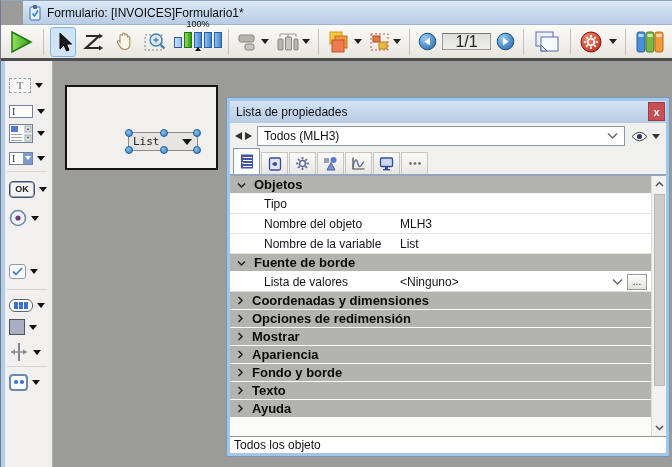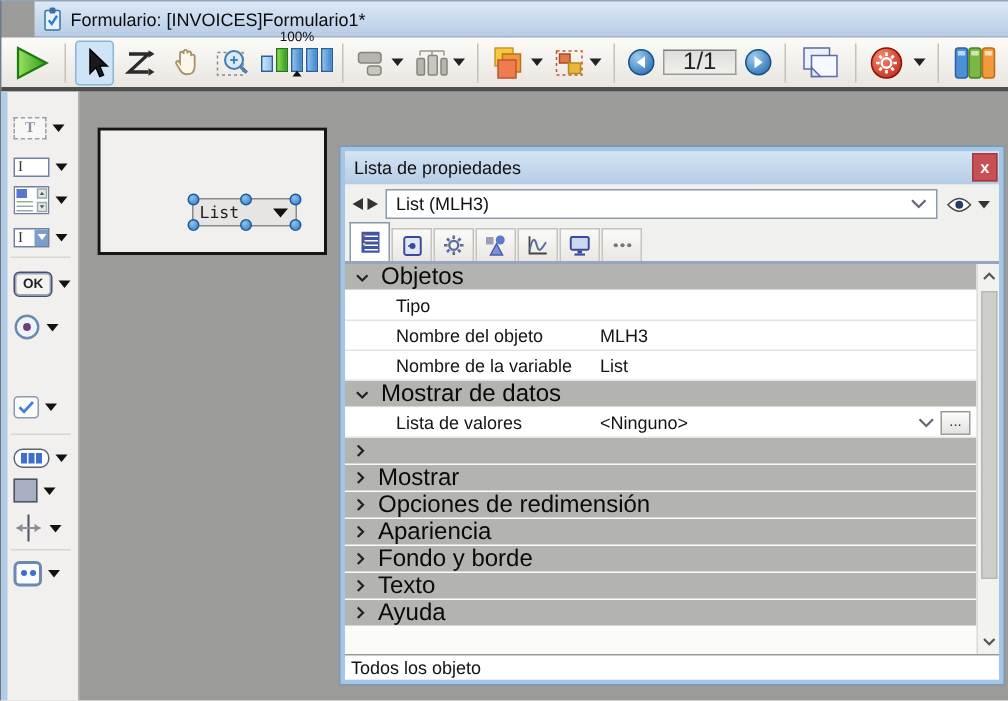--- a/index.html
+++ b/index.html
@@ -66,21 +66,21 @@
   .p-select { flex:1; height:20px; background:#fff; border:1px solid #8a9aaa; display:flex; align-items:center; padding:0 6px; font-size:12px; color:#111; }
   .p-select .chev { margin-left:auto; }
   .eye-btn { display:flex; align-items:center; gap:2px; padding:1px 2px; }
   .p-tabs { height:27px; flex:0 0 27px; display:flex; align-items:flex-end; padding-left:3px; background:#f0f0ee; border-bottom:2px solid #95a5bd; gap:1px; }
   .p-tab { width:27px; height:22px; background:linear-gradient(#fafaf8,#e9e7e2); border:1px solid #c6c4be; border-bottom:none; display:flex; align-items:center; justify-content:center; }
   .p-tab.selected { height:26px; background:#fff; border-color:#8898aa; }
 
   .p-rows { flex:1; position:relative; background:#fbfbfa; overflow:hidden; }
   .rows-inner { position:absolute; left:0; top:0; right:15px; }
   .sec-header { height:18px; background:#b3b3af; border-bottom:1px solid #fbfbfa; display:flex; align-items:center; gap:8px; padding-left:7px; }
-  .sec-label { font-weight:normal; font-size:16px; color:#0a0a0a; }
+  .sec-label { font-weight:bold; font-size:13px; color:#0a0a0a; }
   .prop-row { height:20px; background:#fff; border-bottom:1px solid #e3e3df; display:flex; align-items:center; }
   .prop-label { flex:0 0 170px; padding-left:34px; color:#141414; }
   .prop-value { flex:1; display:flex; align-items:center; color:#141414; padding-right:4px; }
   .prop-value-text { flex:1; }
   .val-chev { display:flex; align-items:center; margin-right:4px; }
   .ellipsis-btn { width:20px; height:16px; background:linear-gradient(#fdfdfd,#e2e2df); border:1px solid #9a9a98; font-size:10px; line-height:8px; text-align:center; color:#333; display:flex; align-items:center; justify-content:center; }
 
   .p-scroll { position:absolute; right:0; top:0; bottom:0; width:15px; background:#f2f2f0; border-left:1px solid #dcdcd8; }
   .scroll-btn { position:absolute; left:0; width:15px; height:16px; display:flex; align-items:center; justify-content:center; }
   .scroll-thumb { position:absolute; left:2px; width:11px; top:18px; height:192px; background:#cdcdca; border:1px solid #b8b8b4; }
@@ -364,21 +364,21 @@
         <div class="p-selector">
           <span class="nav-arrows">
             <svg width="9" height="10" viewBox="0 0 9 10">
                 <polygon points="8,1 1,5 8,9" fill="#333"></polygon>
               </svg>
             <svg width="9" height="10" viewBox="0 0 9 10">
                 <polygon points="1,1 8,5 1,9" fill="#333"></polygon>
               </svg>
           </span>
           <span class="p-select">
-            <span>List (MLH3)</span>
+            <span>Todos (MLH3)</span>
             <span class="chev">
               <svg width="11" height="8" viewBox="0 0 11 8">
                   <polyline points="1,1.5 5.5,6 10,1.5" fill="none" stroke="#667" stroke-width="1.5"></polyline>
                 </svg>
             </span>
           </span>
           <span class="eye-btn">
             <svg width="17" height="11" viewBox="0 0 17 11">
               <path d="M1,5.5 Q8.5,-3 16,5.5 Q8.5,14 1,5.5 Z" fill="#fff" stroke="#444"></path>
               <circle cx="8.5" cy="5.5" r="2.6" fill="#2a3a66"></circle>
@@ -469,50 +469,51 @@
               <div class="prop-row">
                 <span class="prop-label">Nombre de la variable</span>
                 <span class="prop-value">
                   <span class="prop-value-text">List</span>
                 </span>
               </div>
               <div class="sec-header">
                 <span class="sec-chev"><svg width="9" height="7" viewBox="0 0 9 7">
                     <polyline points="1,1.5 4.5,5 8,1.5" fill="none" stroke="#222" stroke-width="1.5"></polyline>
                   </svg></span>
-                <span class="sec-label">Mostrar de datos</span>
+                <span class="sec-label">Fuente de borde</span>
               </div>
               <div class="prop-row">
                 <span class="prop-label">Lista de valores</span>
                 <span class="prop-value">
                   <span class="prop-value-text">&lt;Ninguno&gt;</span>
                   <span class="val-chev">
                     <svg width="11" height="8" viewBox="0 0 11 8">
                       <polyline points="1,1.5 5.5,6 10,1.5" fill="none" stroke="#667" stroke-width="1.5"></polyline>
                     </svg>
                   </span>
                   <span class="ellipsis-btn">...</span>
                 </span>
               </div>
               <div class="sec-header">
                 <span class="sec-chev"><svg width="7" height="9" viewBox="0 0 7 9">
                     <polyline points="1.5,1 5,4.5 1.5,8" fill="none" stroke="#222" stroke-width="1.5"></polyline>
                   </svg></span>
+                <span class="sec-label">Coordenadas y dimensiones</span>
+              </div>
+              <div class="sec-header">
+                <span class="sec-chev"><svg width="7" height="9" viewBox="0 0 7 9">
+                    <polyline points="1.5,1 5,4.5 1.5,8" fill="none" stroke="#222" stroke-width="1.5"></polyline>
+                  </svg></span>
+                <span class="sec-label">Opciones de redimensión</span>
               </div>
               <div class="sec-header">
                 <span class="sec-chev"><svg width="7" height="9" viewBox="0 0 7 9">
                     <polyline points="1.5,1 5,4.5 1.5,8" fill="none" stroke="#222" stroke-width="1.5"></polyline>
                   </svg></span>
                 <span class="sec-label">Mostrar</span>
-              </div>
-              <div class="sec-header">
-                <span class="sec-chev"><svg width="7" height="9" viewBox="0 0 7 9">
-                    <polyline points="1.5,1 5,4.5 1.5,8" fill="none" stroke="#222" stroke-width="1.5"></polyline>
-                  </svg></span>
-                <span class="sec-label">Opciones de redimensión</span>
               </div>
               <div class="sec-header">
                 <span class="sec-chev"><svg width="7" height="9" viewBox="0 0 7 9">
                     <polyline points="1.5,1 5,4.5 1.5,8" fill="none" stroke="#222" stroke-width="1.5"></polyline>
                   </svg></span>
                 <span class="sec-label">Apariencia</span>
               </div>
               <div class="sec-header">
                 <span class="sec-chev"><svg width="7" height="9" viewBox="0 0 7 9">
                     <polyline points="1.5,1 5,4.5 1.5,8" fill="none" stroke="#222" stroke-width="1.5"></polyline>

